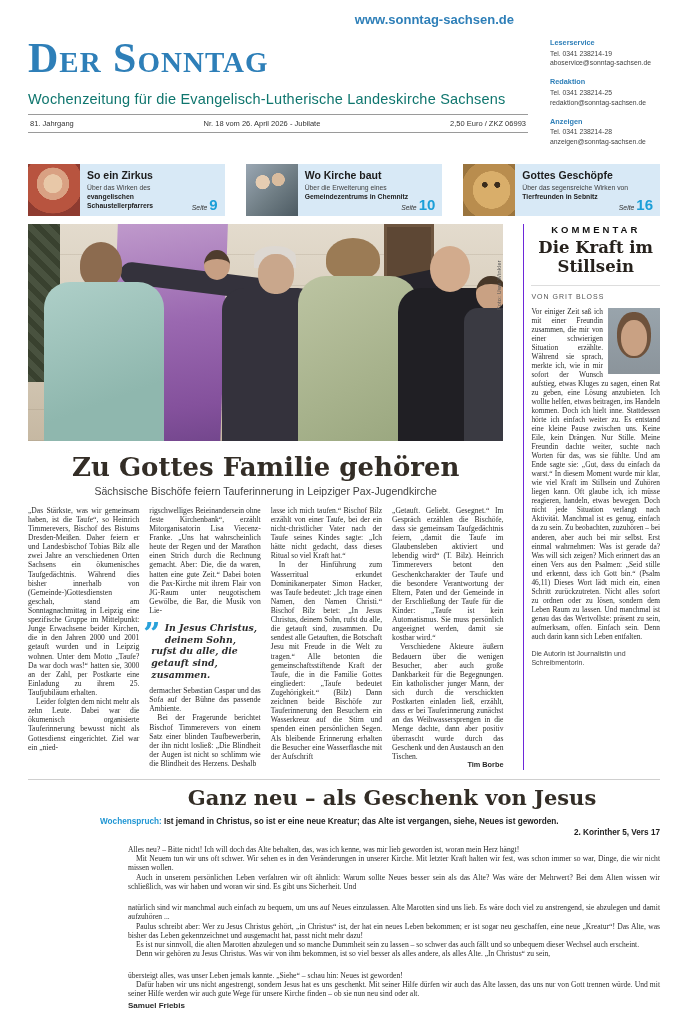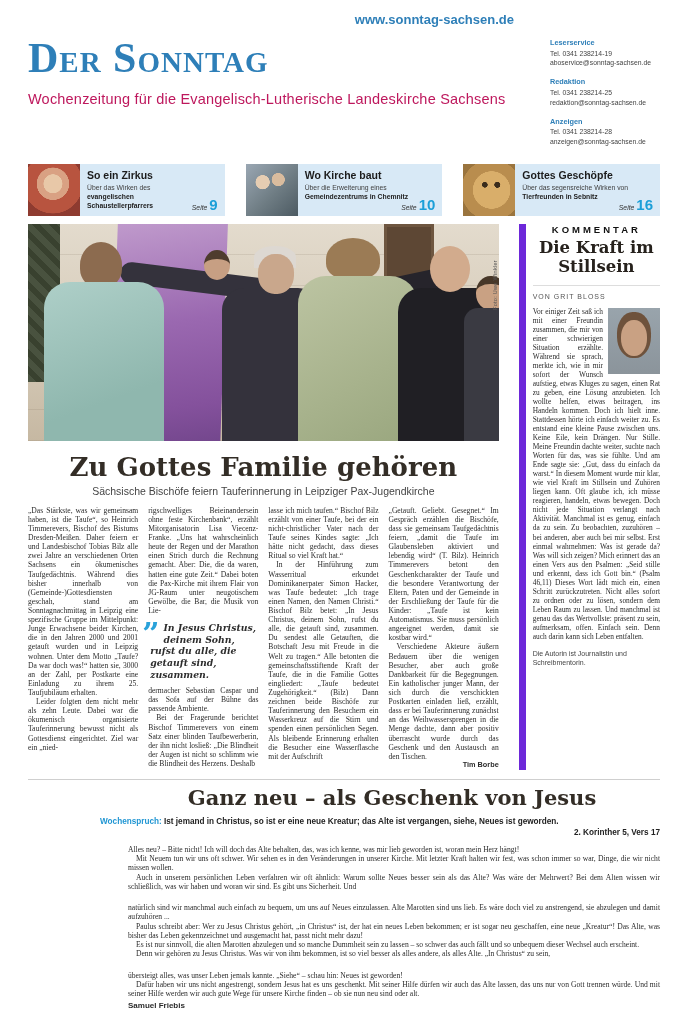--- a/index.html
+++ b/index.html
@@ -6,21 +6,21 @@
   body{width:676px;height:1024px;overflow:hidden;background:#fff;
        font-family:"Liberation Sans",sans-serif;color:#2e2e2e;}
   .page{padding:12px 16px 0 28px;box-sizing:border-box;width:676px;height:1024px;}
 
   
   .masthead{display:flex;}
   .mast-left{width:500px;}
   .site-url{text-align:right;padding-right:14px;font-weight:bold;font-size:13px;color:#2e7fb8;}
   .logo{font-family:"Liberation Serif",serif;font-variant:small-caps;font-weight:bold;
         color:#2e7fb8;font-size:42px;line-height:62px;letter-spacing:1px;}
-  .tagline{font-size:14.5px;color:#be185d;letter-spacing:.2px;margin-top:2px;}
+  .tagline{font-size:14.5px;color:#0f766e;letter-spacing:.2px;margin-top:2px;}
   .dateline{display:flex;justify-content:space-between;border-top:1px solid #9a9a9a;
             border-bottom:1px solid #9a9a9a;margin-top:7px;padding:4px 2px;
             font-size:7.5px;color:#333;}
   .contacts{margin-left:22px;padding-top:26px;font-size:6.8px;color:#444;line-height:1.45;}
   .contact{margin-bottom:9px;}
   .contact .c-label{color:#2e7fb8;font-weight:bold;font-size:7.3px;}
   .contact .c-mail{cursor:pointer;}
 
   
   .teasers{display:flex;gap:21px;margin-top:8px;}
@@ -36,21 +36,21 @@
   .tz-text{flex:1;position:relative;padding:5px 7px 3px 7px;}
   .tz-title{font-weight:bold;font-size:10.5px;color:#1c1c1c;}
   .tz-desc{font-size:6.8px;color:#3f3f3f;line-height:1.35;margin-top:2px;width:82%;}
   .tz-desc b{color:#222;}
   .tz-page{position:absolute;right:7px;bottom:3px;font-size:6.8px;font-style:italic;color:#333;}
   .tz-page .num{font-style:normal;font-weight:bold;font-size:15px;color:#1b9fd8;margin-left:2px;}
 
   
   .main-grid{display:flex;margin-top:8px;}
   .lead{width:488px;}
-  .kommentar{width:132px;margin-left:20px;border-left:7px solid #6d28d9;padding-left:7px;}
+  .kommentar{width:132px;margin-left:20px;border-left:1px solid #6d28d9;padding-left:7px;}
 
   
   .photo{position:relative;height:217px;overflow:hidden;
          background:repeating-linear-gradient(180deg,transparent 0 30px,rgba(120,105,85,.15) 30px 31px),
                     linear-gradient(180deg,#e3dbcd 0%,#d6cbb9 55%,#c6b8a2 100%);}
   .photo>div{position:absolute;}
   .ph-window{left:0;top:0;width:32px;height:158px;
              background:repeating-linear-gradient(45deg,#49523f 0 6px,#39412f 6px 12px);}
   .ph-banner{left:86px;top:-4px;width:110px;height:230px;transform:rotate(2deg);
              background:linear-gradient(170deg,#c19ccd,#9a68b0 45%,#84519c 80%,#6f4489);}
@@ -138,20 +138,25 @@
 </head>
 <body>
 
 <div class="page">
 
   <header class="masthead">
     <div class="mast-left">
       <div class="site-url">www.sonntag-sachsen.de</div>
       <div class="logo">Der Sonntag</div>
       <div class="tagline">Wochenzeitung für die Evangelisch-Lutherische Landeskirche Sachsens</div>
+      <div class="dateline">
+        <span>81. Jahrgang</span>
+        <span>Nr. 18 vom 26. April 2026 - Jubilate</span>
+        <span>2,50 Euro / ZKZ 06993</span>
+      </div>
     </div>
     <aside class="contacts">
       <div class="contact">
         <div class="c-label">Leserservice</div>
         <div>Tel. 0341 238214-19</div>
         <div class="c-mail">aboservice@sonntag-sachsen.de</div>
       </div>
       <div class="contact">
         <div class="c-label">Redaktion</div>
         <div>Tel. 0341 238214-25</div>

